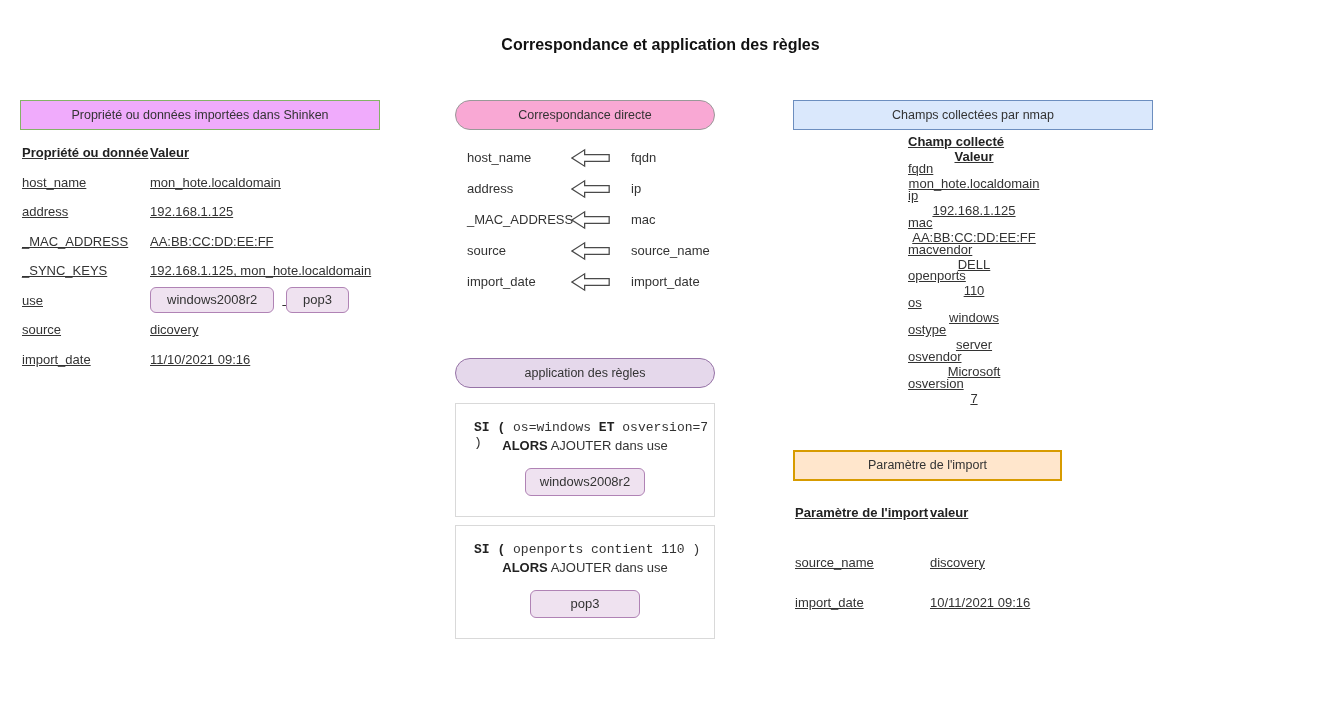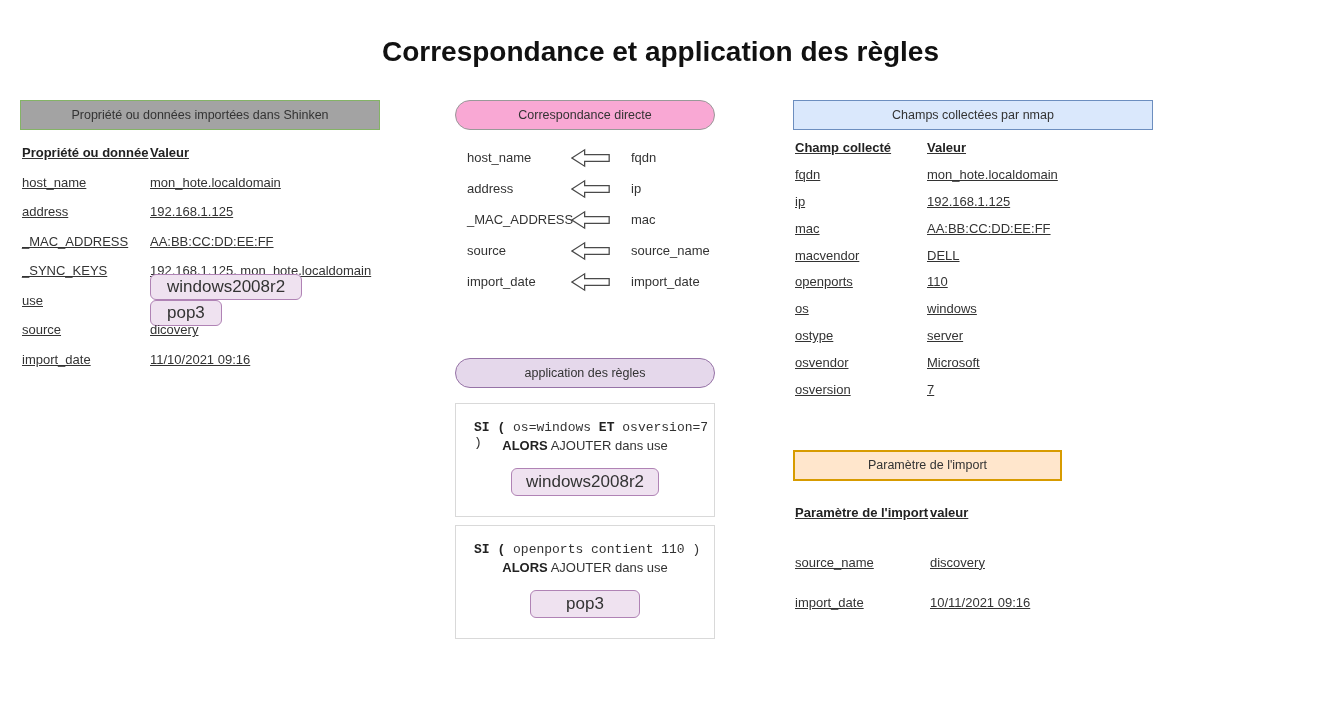--- a/index.html
+++ b/index.html
@@ -4,63 +4,63 @@
 <style>
   html,body{margin:0;padding:0;background:#fff;}
   body{
     font-family:"Liberation Sans","DejaVu Sans",sans-serif;
     color:#333;
   }
   #stage{position:relative;width:1321px;height:718px;background:#fff;overflow:hidden;}
 
   .page-title{
     position:absolute;top:36px;left:0;width:100%;
-    text-align:center;font-size:28px;font-weight:bold;color:#111;
+    text-align:center;font-size:16px;font-weight:bold;color:#111;
   }
 
   
   .hdr-box{
     position:absolute;box-sizing:border-box;height:30px;line-height:28px;
     text-align:center;font-size:12.5px;color:#333;
   }
-  .hdr-green{background:#a3a3a3;border:1px solid #84b366;}
+  .hdr-green{background:#f0abfc;border:1px solid #84b366;}
   .hdr-blue{background:#dae8fc;border:1px solid #6c8ebf;}
   .hdr-orange{background:#ffe6cc;border:2px solid #d79b00;line-height:26px;height:31px;}
   .pill{border-radius:15px;}
   .pill-gray{background:#f9a8d4;border:1px solid #999999;}
   .pill-purple{background:#e5d8eb;border:1px solid #9673a6;margin-top:8px;}
 
   
   .ptable{position:absolute;font-size:13px;text-decoration:underline;}
   .trow{display:flex;align-items:center;}
   .trow .lbl{flex:0 0 auto;}
   .trow .val{flex:1 1 auto;}
   .thead{font-weight:bold;color:#222;}
 
   .shinken-table{left:22px;top:138px;width:358px;}
   .shinken-table .thead{height:26px;}
   .shinken-table .trow{height:29.5px;}
   .shinken-table .lbl{width:128px;}
 
   .nmap-table{left:795px;top:134px;width:358px;}
   .nmap-table .thead{height:24px;}
-  .nmap-table .trow{height:26.9px;}
+  .nmap-table .trow{height:26.9px;flex-direction:column;}
   .nmap-table .lbl{width:132px;}
 
   .import-table{left:795px;top:492px;width:358px;}
   .import-table .thead{height:18px;}
   .import-table .trow{height:40px;}
   .import-table .trow:nth-child(2){margin-top:10px;}
   .import-table .lbl{width:135px;}
 
   
   .tag-btn{
     display:inline-block;box-sizing:border-box;height:26px;line-height:24px;
     padding:0 16px;background:#efe2f0;border:1px solid #b083b5;border-radius:6px;
-    font-size:17px;color:#333;cursor:pointer;white-space:nowrap;
+    font-size:13px;color:#333;cursor:pointer;white-space:nowrap;
   }
   .tag-gap{margin-right:8px;}
 
   
   .mappings{position:absolute;left:455px;top:142px;width:260px;font-size:13px;}
   .map-row{display:grid;grid-template-columns:104px 60px 1fr;align-items:center;height:31px;padding-left:12px;}
   .map-row .arrow-cell{display:flex;align-items:center;}
 
   
   .rule-box{

